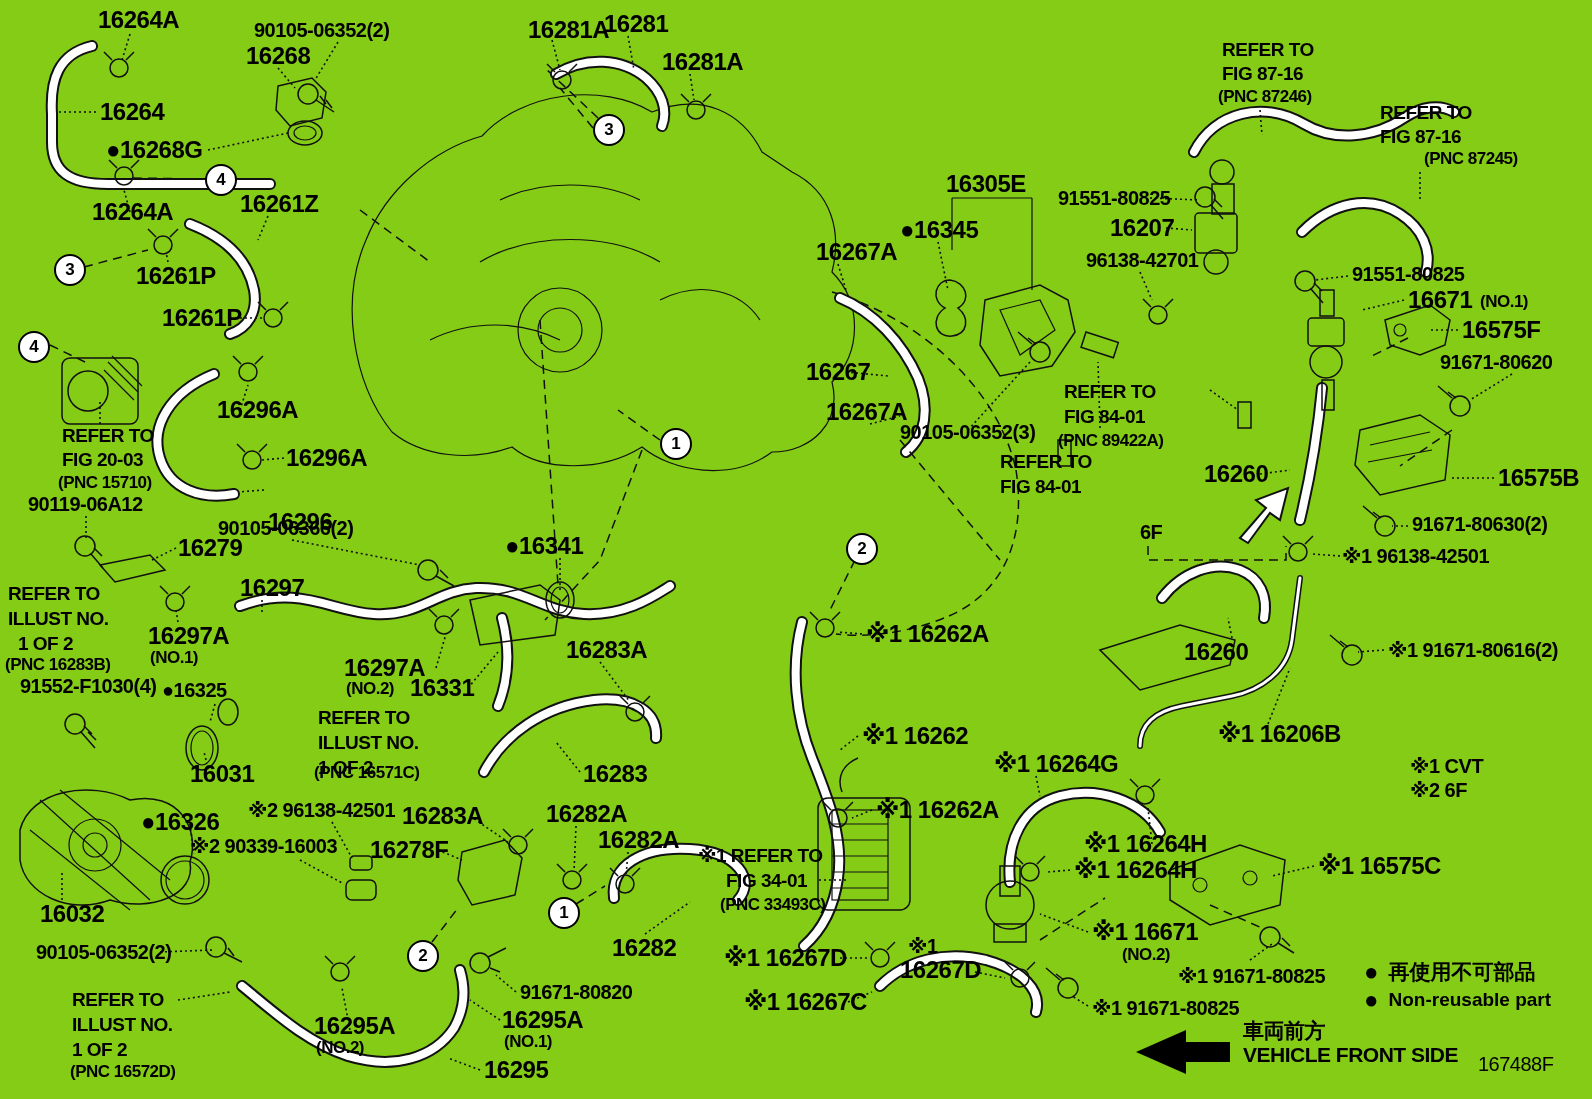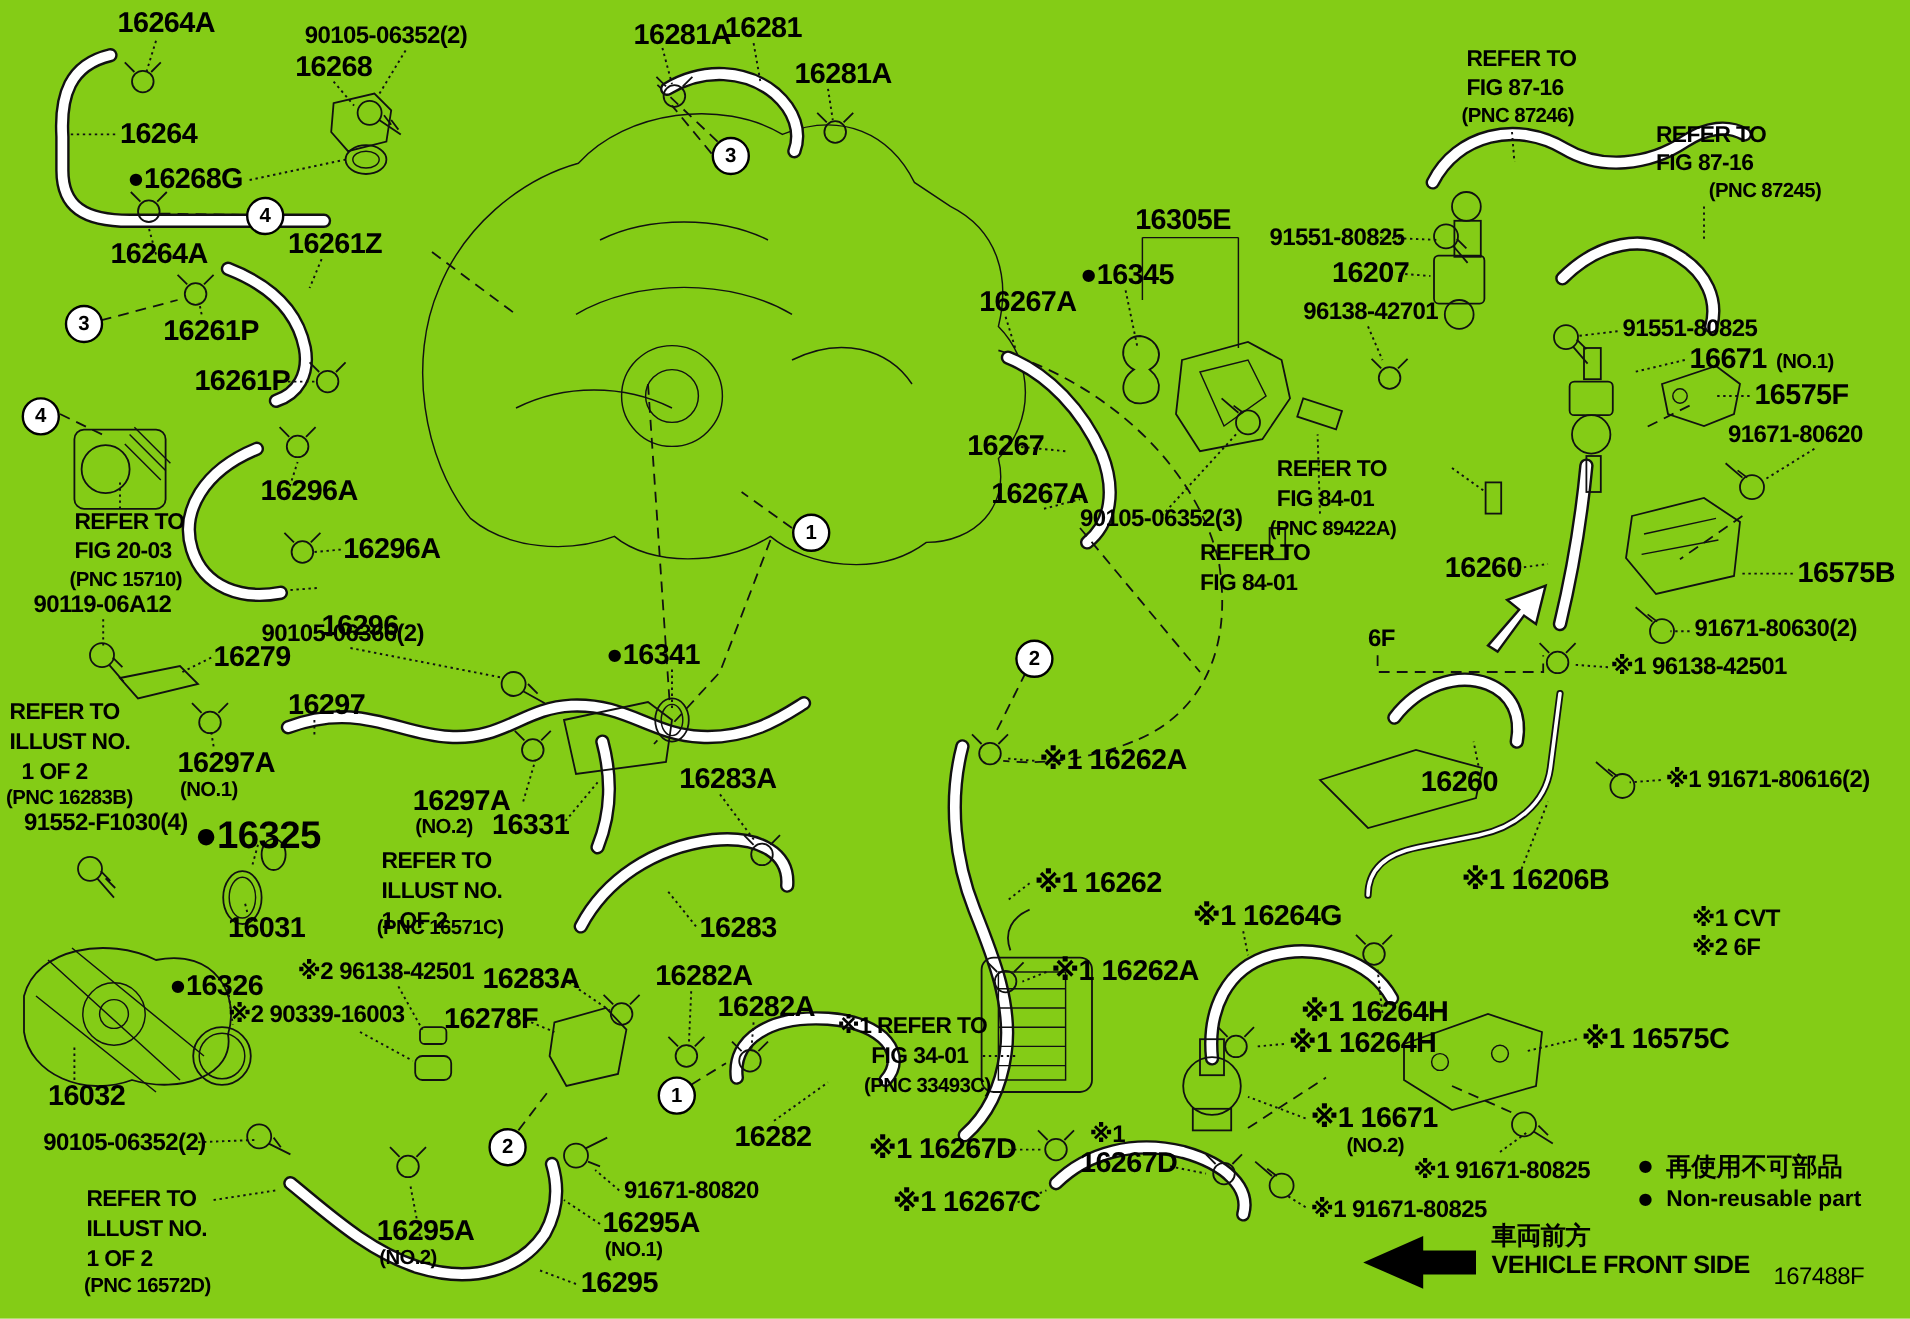--- a/index.html
+++ b/index.html
@@ -362,21 +362,21 @@
       <div class="lbl" style="left: 218px; top: 518px; font-size: 20px;">90105-06366(2)</div>
       <div class="lbl" style="left: 178px; top: 536px; font-size: 24px;">16279</div>
       <div class="lbl" style="left: 240px; top: 576px; font-size: 24px;">16297</div>
       <div class="lbl" style="left: 8px; top: 584px; font-size: 19px;">REFER TO</div>
       <div class="lbl" style="left: 8px; top: 609px; font-size: 19px;">ILLUST NO.</div>
       <div class="lbl" style="left: 18px; top: 634px; font-size: 19px;">1 OF 2</div>
       <div class="lbl" style="left: 5px; top: 656px; font-size: 17px;">(PNC 16283B)</div>
       <div class="lbl" style="left: 148px; top: 624px; font-size: 24px;">16297A</div>
       <div class="lbl" style="left: 150px; top: 649px; font-size: 17px;">(NO.1)</div>
       <div class="lbl" style="left: 20px; top: 676px; font-size: 20px;">91552-F1030(4)</div>
-      <div class="lbl" style="left: 162px; top: 680px; font-size: 32px;">●16325</div>
+      <div class="lbl" style="left: 162px; top: 680px; font-size: 20px;">●16325</div>
       <div class="lbl" style="left: 344px; top: 656px; font-size: 24px;">16297A</div>
       <div class="lbl" style="left: 346px; top: 680px; font-size: 17px;">(NO.2)</div>
       <div class="lbl" style="left: 190px; top: 762px; font-size: 24px;">16031</div>
       <div class="lbl" style="left: 318px; top: 708px; font-size: 19px;">REFER TO</div>
       <div class="lbl" style="left: 318px; top: 733px; font-size: 19px;">ILLUST NO.</div>
       <div class="lbl" style="left: 318px; top: 758px; font-size: 19px;">1 OF 2</div>
       <div class="lbl" style="left: 314px; top: 764px; font-size: 17px;">(PNC 16571C)</div>
       <div class="lbl" style="left: 410px; top: 676px; font-size: 24px;">16331</div>
       <div class="lbl" style="left: 566px; top: 638px; font-size: 24px;">16283A</div>
       <div class="lbl" style="left: 583px; top: 762px; font-size: 24px;">16283</div>

